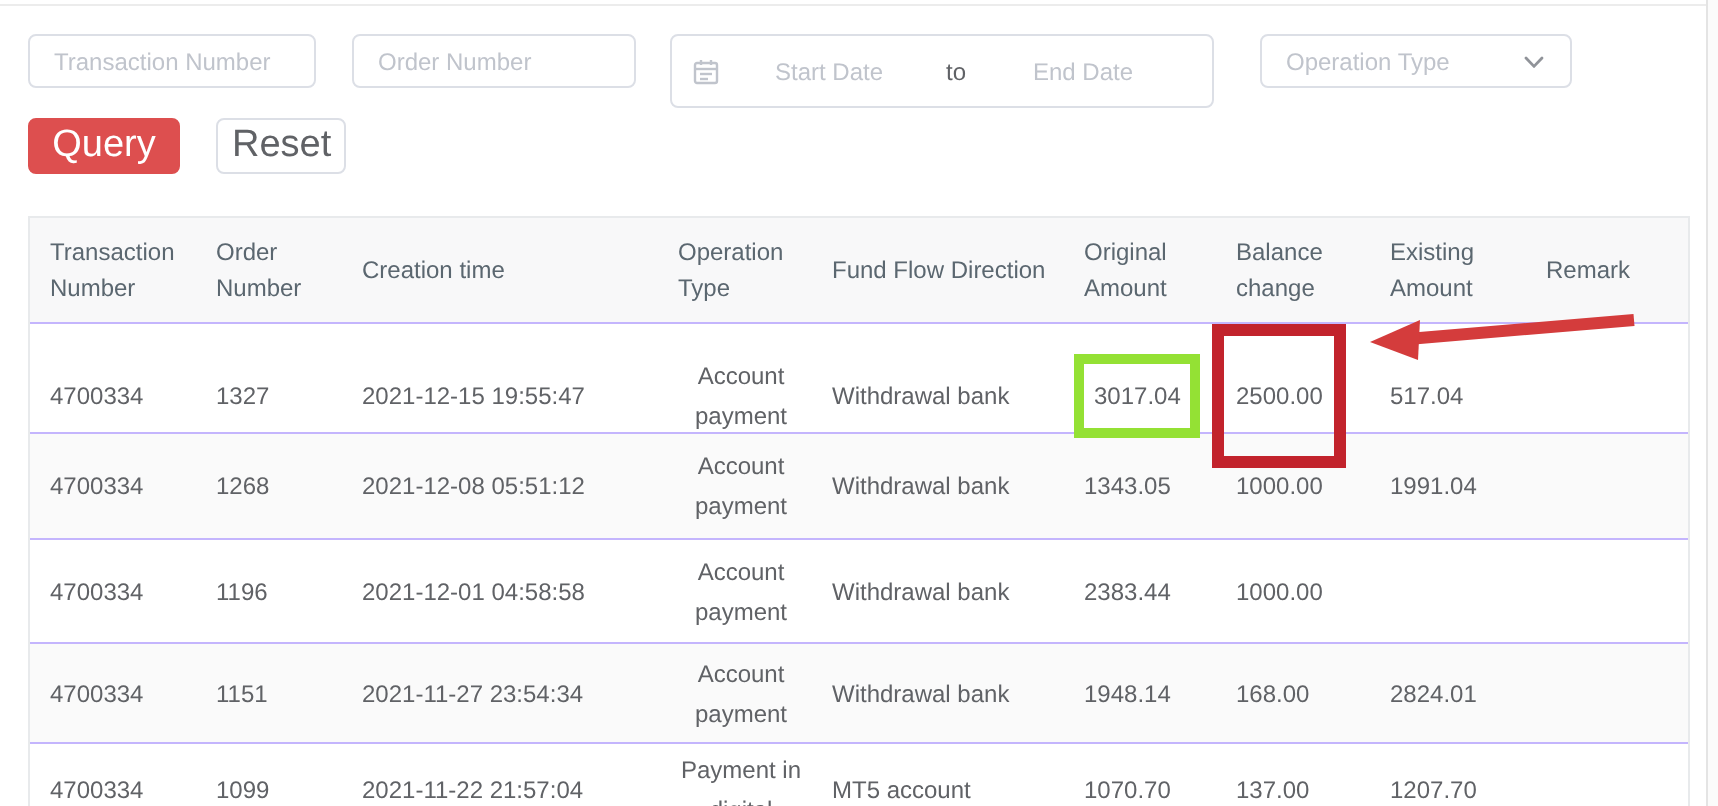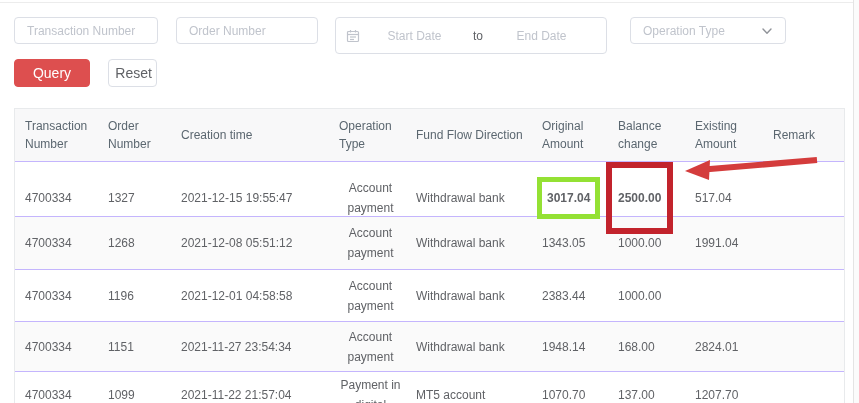--- a/index.html
+++ b/index.html
@@ -38,28 +38,28 @@
     border:1px solid #dcdfe6; border-radius:4px; background:#fff;
     display:flex; align-items:center; justify-content:space-between;
     padding:0 12px; cursor:pointer;
   }
   .select-box .ph { color:#c0c4cc; }
   .chev-icon { width:12px; height:12px; }
 
   
   .actions { position:absolute; top:59px; left:14px; }
   .btn {
-    height:28px; border-radius:4px; font-size:14px; cursor:pointer;
+    height:28px; border-radius:4px; font-size:19px; cursor:pointer;
     font-family:"Liberation Sans", sans-serif; display:inline-block;
   }
   .btn-query {
     width:76px; background:#dd4f4f; border:1px solid #dd4f4f; color:#ffffff;
   }
   .btn-reset {
-    width:49px; margin-left:15px; background:#ffffff;
+    width:65px; margin-left:15px; background:#ffffff;
     border:1px solid #dcdfe6; color:#606266;
   }
 
   
   .table {
     position:absolute; left:14px; top:108px; width:831px;
     border:1px solid #e8eaec; border-bottom:none; background:#fff;
   }
   .trow, .thead {
     display:grid;
@@ -72,21 +72,21 @@
     display:flex; align-items:center; line-height:20px;
   }
   .trow { border-top:1px solid #c4b5fd; background:#fff;text-align:center; }
   .trow.alt { background:#fafafa; }
   .r0 { height:55px; } .r1 { height:53px; } .r2 { height:52px; }
   .r3 { height:50px; } .r4 { height:90px; }
   .r4 .cell { align-items:flex-start; padding-top:13px; }
   .r4 .cell-op { padding-top:3px; }
 
   
-  .hl { display:inline-block; background:transparent; line-height:14px;font-weight:bold; }
+  .hl { display:inline-block; background:transparent; line-height:14px; }
   .hl-green { border:5px solid #94e134; padding:9px 5px;  margin-left:-5px;  }
   .hl-red   { border:6px solid #c2232c; padding:23px 6px; margin-left:-12px; }
 
   
   .arrow-svg { position:absolute; left:684px; top:150px; width:138px; height:32px; z-index:5; }
 
   
   .scroll-strip {
     position:absolute; right:0; top:0; width:6px; height:403px;
     background:#fbfbfb; border-left:1px solid #e4e4e4;

